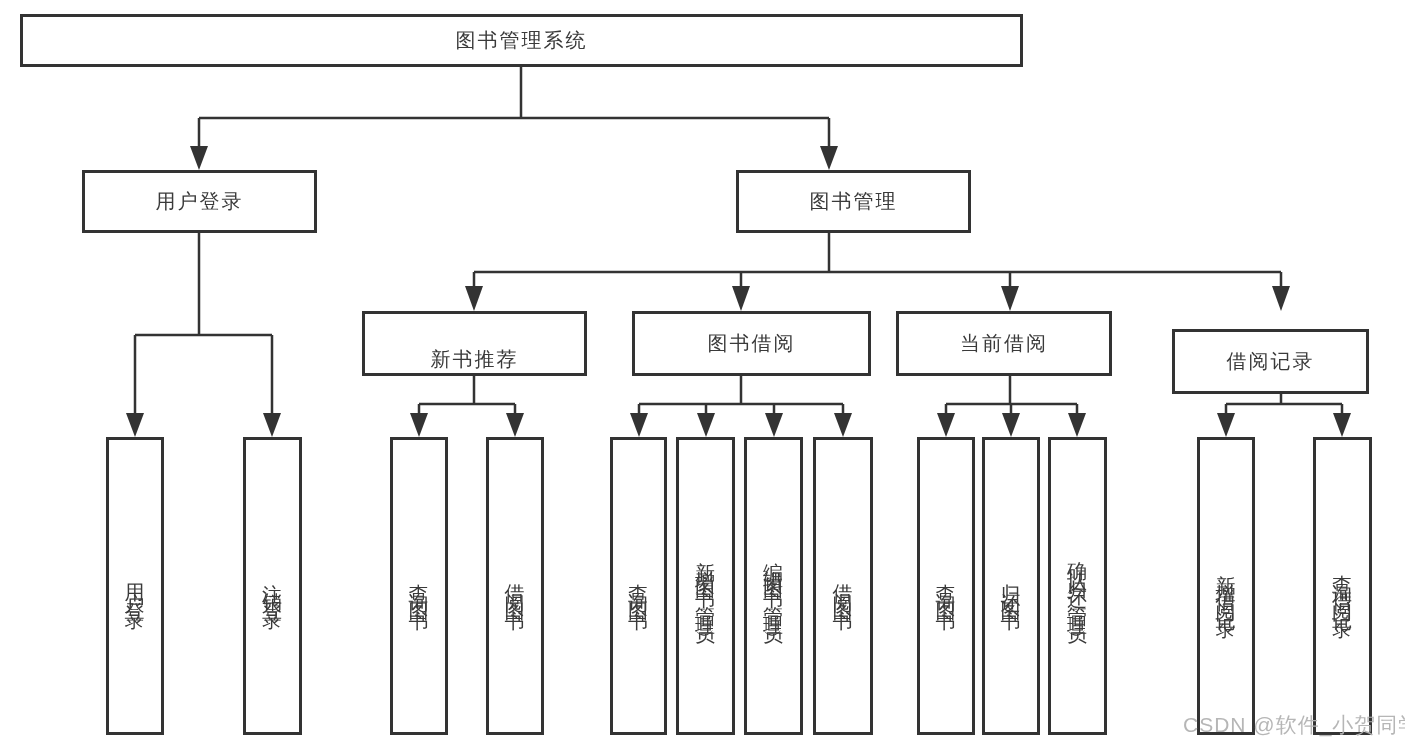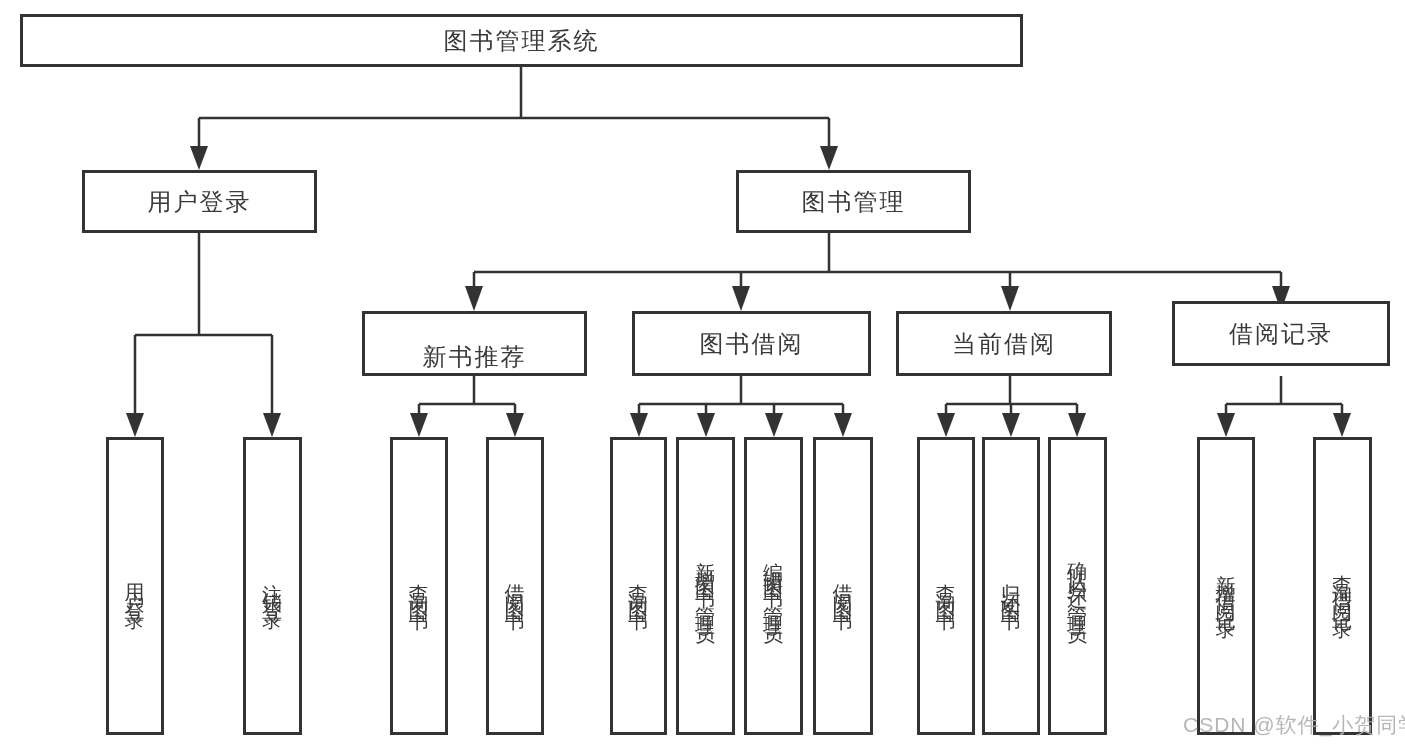--- a/index.html
+++ b/index.html
@@ -15,21 +15,21 @@
     position:absolute;
     box-sizing:border-box;
     background:#ffffff;
     border:3px solid #333333;
     display:flex;
     align-items:center;
     justify-content:center;
     color:#3a3a3a;
   }
   .node .lbl{
-    font-size:24px;
+    font-size:20px;
     letter-spacing:2px;
     white-space:nowrap;
   }
   .leaf .lbl{
     writing-mode:vertical-lr;
     text-orientation:mixed;
     font-size:20px;
     letter-spacing:9px;
     line-height:1;
   }
@@ -105,21 +105,21 @@
 
   <div class="node" style="left:362px;top:311px;width:225px;height:65px;align-items:flex-end;">
     <span class="lbl">新书推荐</span>
   </div>
   <div class="node" style="left:632px;top:311px;width:239px;height:65px;">
     <span class="lbl">图书借阅</span>
   </div>
   <div class="node" style="left:896px;top:311px;width:216px;height:65px;">
     <span class="lbl">当前借阅</span>
   </div>
-  <div class="node" style="left:1172px;top:301px;width:218px;height:65px;">
+  <div class="node" style="left:1172px;top:329px;width:197px;height:65px;">
     <span class="lbl">借阅记录</span>
   </div>
 
   <div class="node leaf" style="left:106px;top:437px;width:58px;height:298px;">
     <span class="lbl">用户登录</span>
   </div>
   <div class="node leaf" style="left:243px;top:437px;width:59px;height:298px;">
     <span class="lbl">注销登录</span>
   </div>
 

